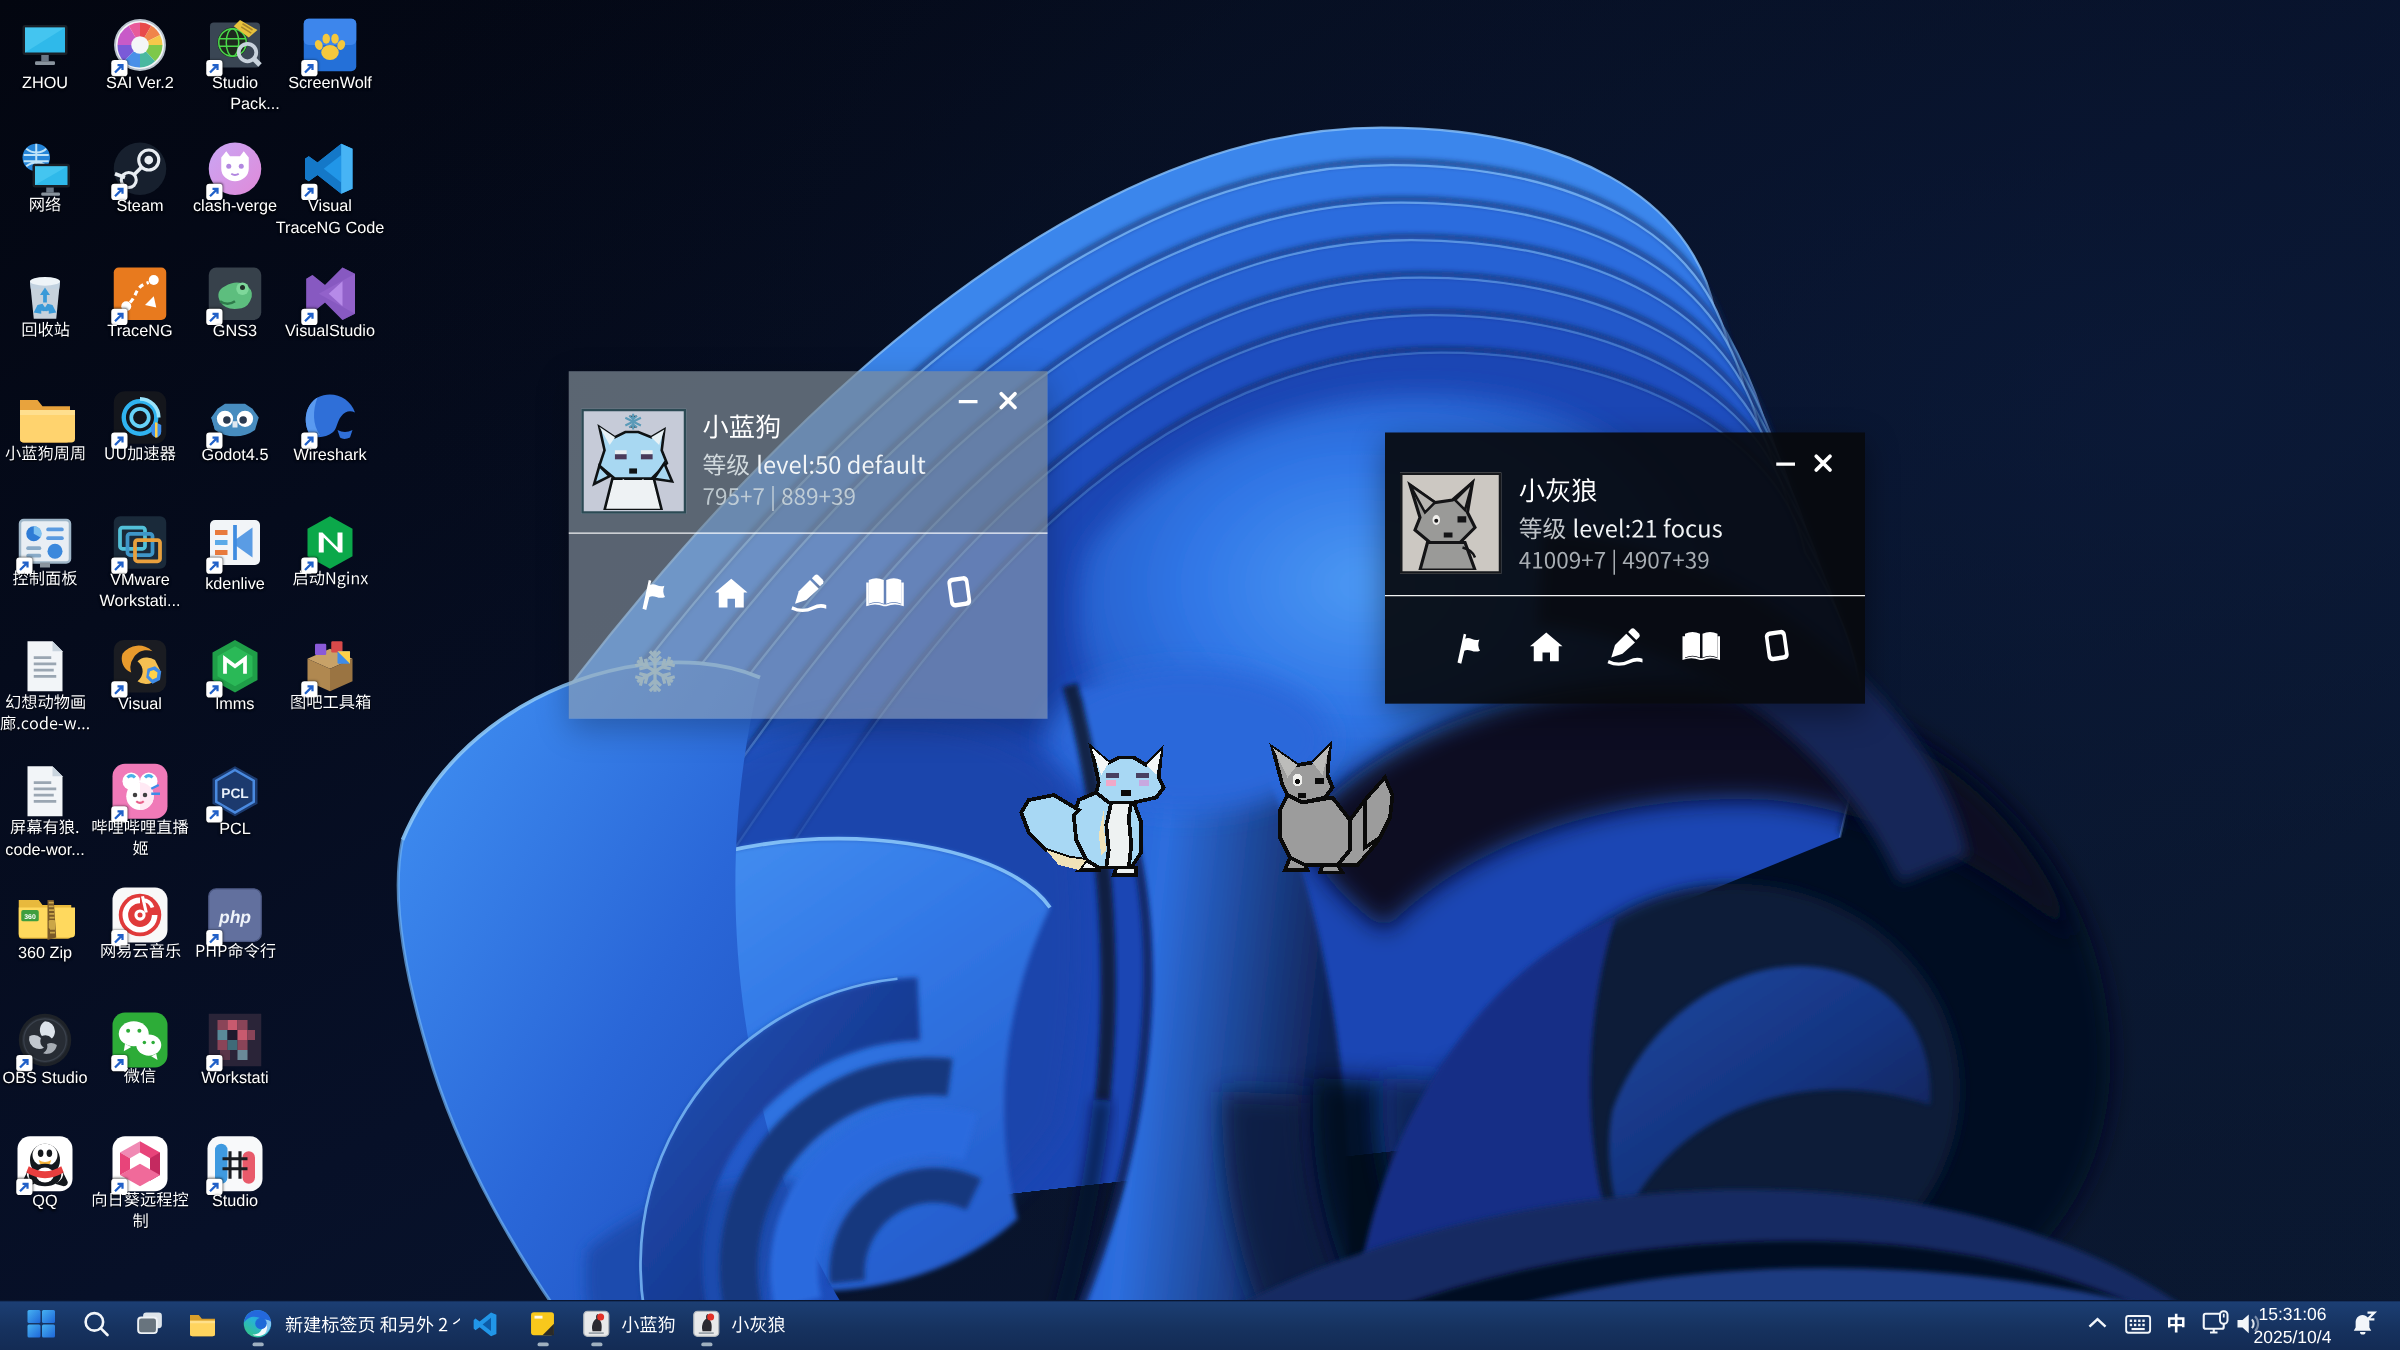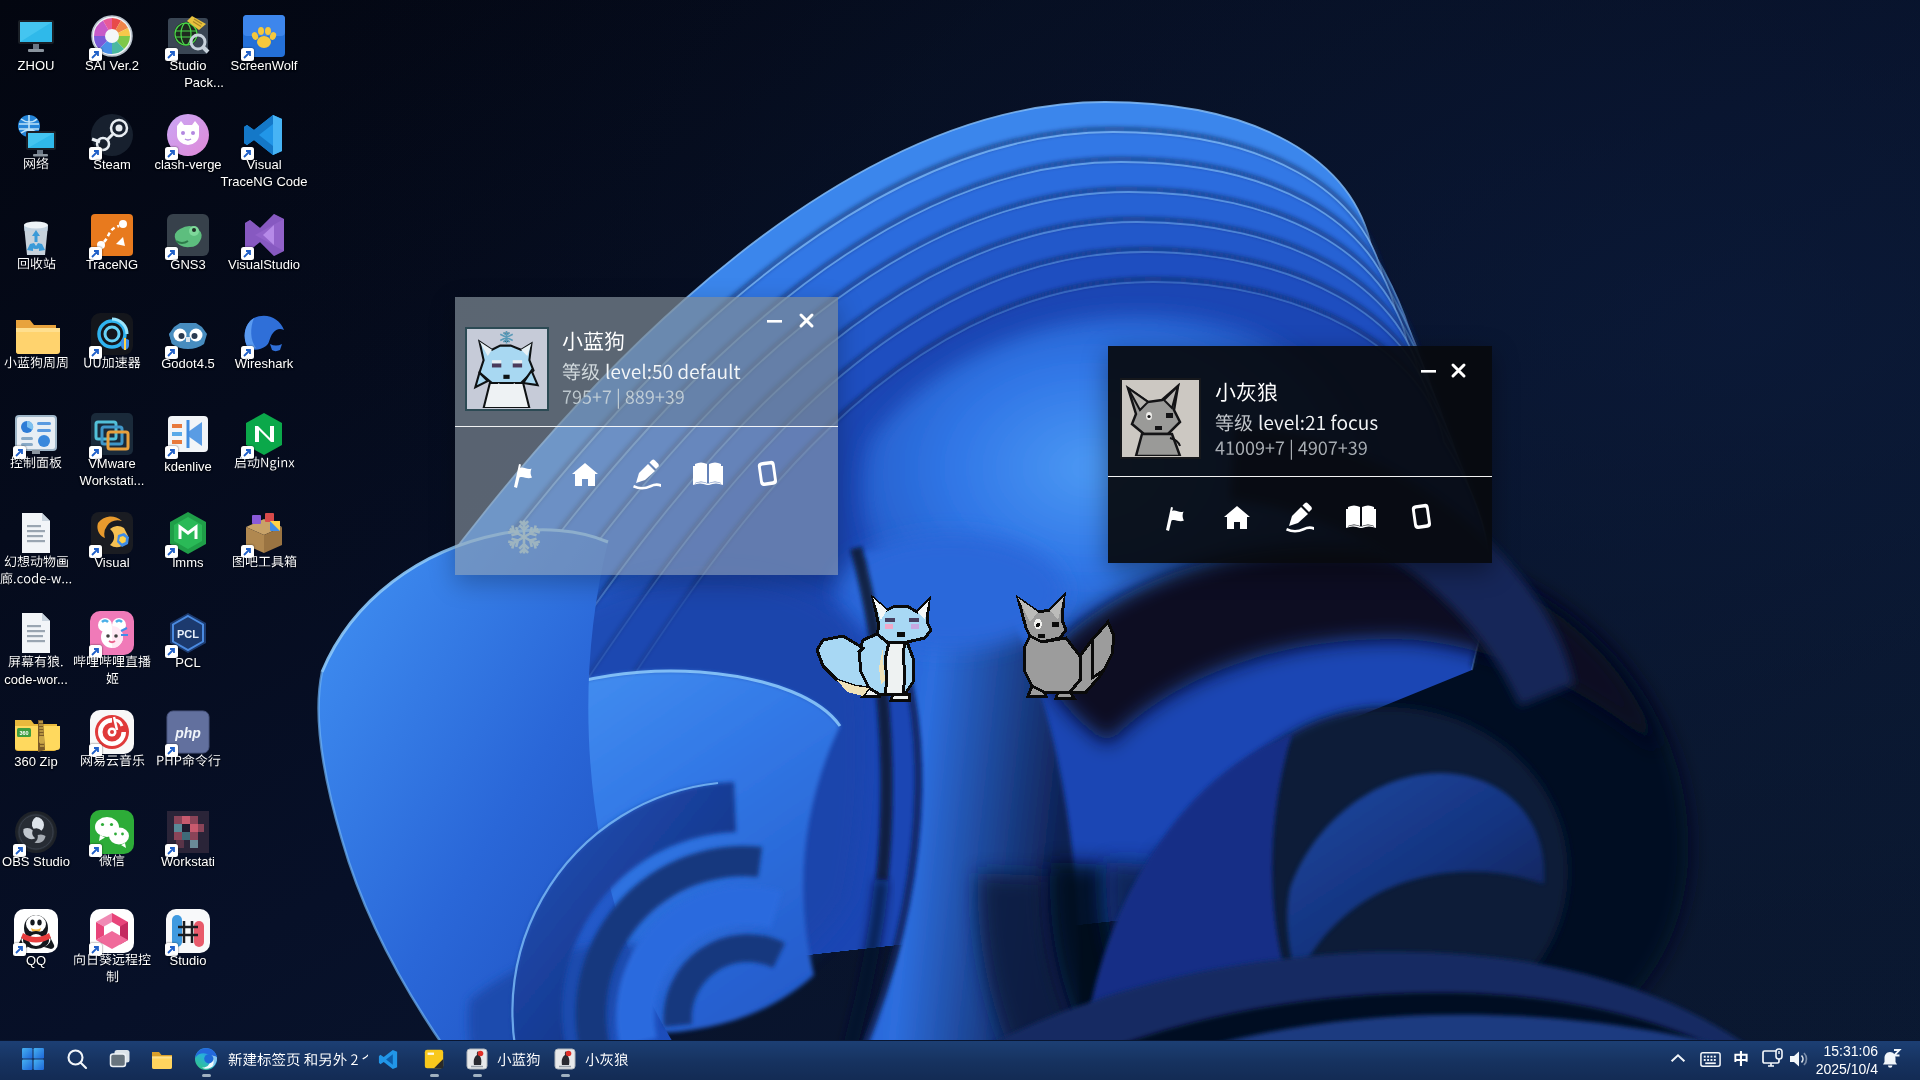--- a/index.html
+++ b/index.html
@@ -912,18 +912,18 @@
       <rect x="2" y="4" width="16" height="12" rx="1.5" fill="none" stroke="#f2f6fa" stroke-width="1.7"></rect>
 <path d="M 7,19 h 6 M 10,16 v 3" stroke="#f2f6fa" stroke-width="1.7"></path>
 <rect x="15" y="2" width="6" height="10" rx="2.8" fill="#16325f" stroke="#f2f6fa" stroke-width="1.6"></rect>
 <path d="M 18,4 v 3" stroke="#f2f6fa" stroke-width="1.4"></path>
     </svg>
     <svg width="24" height="24" viewBox="0 0 24 24" style="position:absolute;left:1786px;top:1047px">
       <path d="M 4,9 h 4 l 5,-4.5 v 15 L 8,15 H 4 Z" fill="#f2f6fa"></path>
 <path d="M 15.5,8.5 a 5,5 0 0 1 0,7" stroke="#f2f6fa" stroke-width="1.7" fill="none" opacity="0.9"></path>
 <path d="M 18,6 a 8.5,8.5 0 0 1 0,12" stroke="#f2f6fa" stroke-width="1.7" fill="none" opacity="0.45"></path>
     </svg>
-    <div style="position:absolute;left:1790px;top:1042px;width:88px;text-align:right;color:#fff;font-size:14px;line-height:18px">15:31:06<br>2025/10/4</div>
+    <div style="position:absolute;left:1790px;top:1042px;width:88px;text-align:center;color:#fff;font-size:14px;line-height:18px">15:31:06<br>2025/10/4</div>
     <svg width="24" height="24" viewBox="0 0 24 24" style="position:absolute;left:1879px;top:1047px">
       <path d="M 11,5 C 7.5,5 5.5,8 5.5,11 V 15 L 4,17.5 H 18 L 16.5,15 V 11 C 16.5,8 14.5,5 11,5 Z" fill="#f2f6fa"></path>
 <path d="M 9,18.5 a 2.2,2.2 0 0 0 4.4,0" fill="#f2f6fa"></path>
 <path d="M 15,3 h 5.5 l -5.5,5.5 h 5.5" stroke="#f2f6fa" stroke-width="1.8" fill="none"></path>
     </svg>
 </div>
 </body></html>

